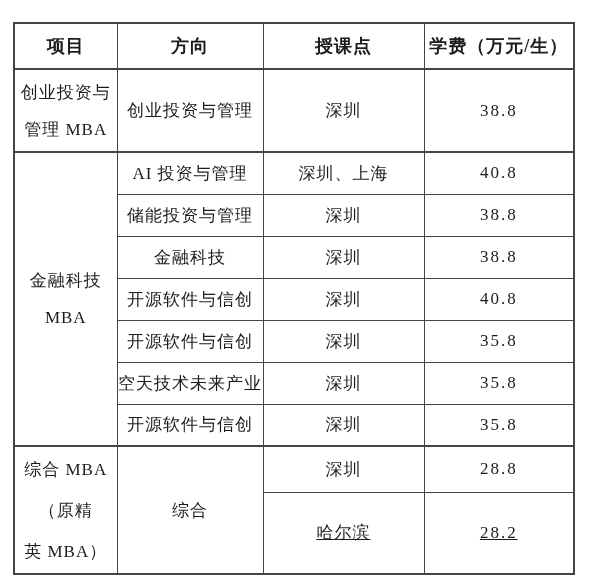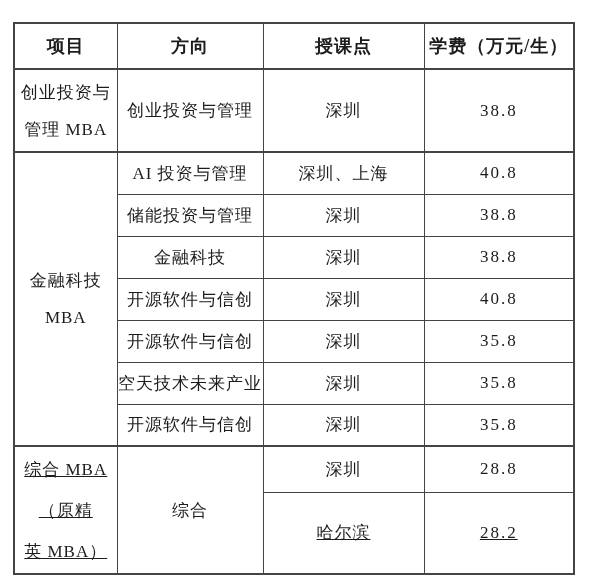--- a/index.html
+++ b/index.html
@@ -41,21 +41,21 @@
     font-weight: bold;
     border-bottom: 2px solid #444444;
   }
   tr.section-start td { border-top: 2px solid #444444; margin-top: 28px; }
   tr.rh-header { height: 46px; }
   tr.rh-tall   { height: 83px; }
   tr.rh-norm   { height: 42px; }
   tr.rh-mid    { height: 46px; }
   tr.rh-big    { height: 82px; text-decoration: underline; }
   td.program div { line-height: 37px; }
-  td.program.wide div { line-height: 41px; text-decoration: underline; }
+  td.program.wide div { line-height: 41px; }
   td.fee { letter-spacing: 2px; }
 </style>
 </head>
 <body>
 
 <table class="fee-table">
   <colgroup>
     <col class="c1">
       <col class="c2">
       <col class="c3">

